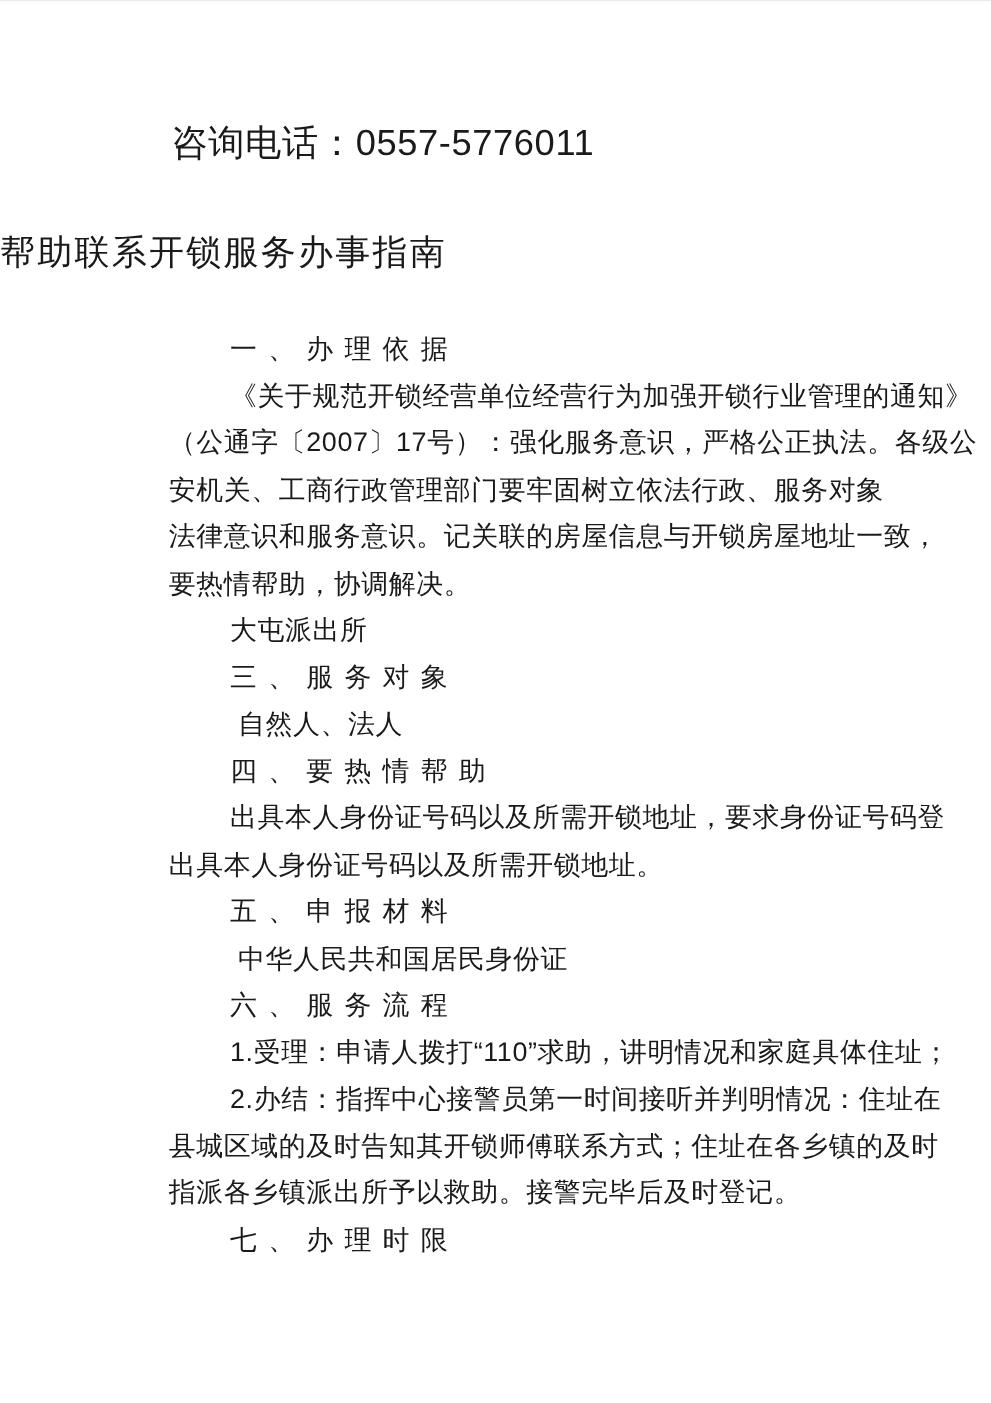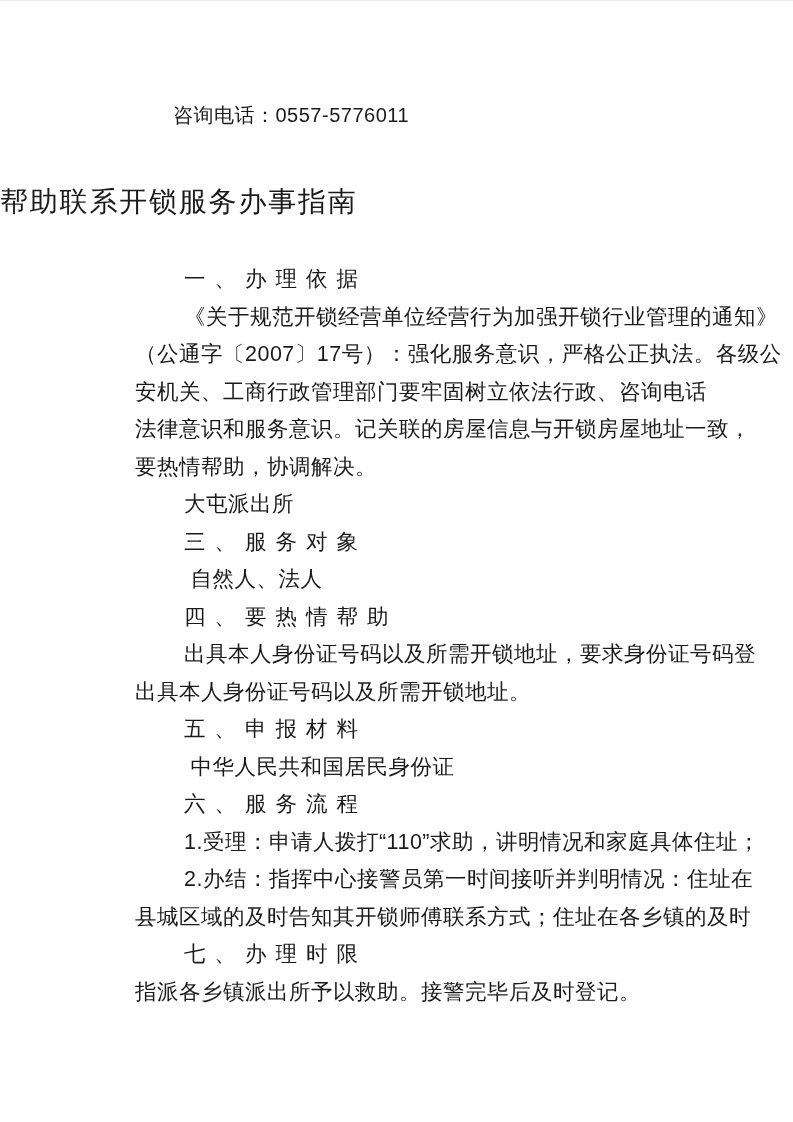--- a/index.html
+++ b/index.html
@@ -20,25 +20,24 @@
   .page-top-edge {
     position: absolute;
     top: 0; left: 0; right: 0;
     height: 1px;
     background: #ebebeb;
   }
   .phone-line {
     position: absolute;
     top: 100px;
     left: 137px;
-    font-size: 20px;
+    font-size: 29px;
     line-height: 30px;
     white-space: pre;
     letter-spacing: 0.5px;
-    margin-left: 36px;
   }
   .doc-title {
     position: absolute;
     top: 184px;
     left: 0;
     width: 100%;
     text-align: left;
     font-size: 28px;
     line-height: 36px;
     letter-spacing: 1.8px;
@@ -68,31 +67,31 @@
   <div class="page-top-edge"></div>
 
   <div class="phone-line">咨询电话：0557-5776011</div>
 
   <div class="doc-title">帮助联系开锁服务办事指南</div>
 
   <div class="doc-body">
       <div class="line heading indent">一、办理依据</div>
       <div class="line body indent">《关于规范开锁经营单位经营行为加强开锁行业管理的通知》</div>
       <div class="line body">（公通字〔2007〕17号）：强化服务意识，严格公正执法。各级公</div>
-      <div class="line body">安机关、工商行政管理部门要牢固树立依法行政、咨询电话</div>
+      <div class="line body">安机关、工商行政管理部门要牢固树立依法行政、服务对象</div>
       <div class="line body">法律意识和服务意识。记关联的房屋信息与开锁房屋地址一致，</div>
       <div class="line body">要热情帮助，协调解决。</div>
       <div class="line body indent">大屯派出所</div>
       <div class="line heading indent">三、服务对象</div>
       <div class="line body indent"> 自然人、法人</div>
       <div class="line heading indent">四、要热情帮助</div>
       <div class="line body indent">出具本人身份证号码以及所需开锁地址，要求身份证号码登</div>
       <div class="line body">出具本人身份证号码以及所需开锁地址。</div>
       <div class="line heading indent">五、申报材料</div>
       <div class="line body indent"> 中华人民共和国居民身份证</div>
       <div class="line heading indent">六、服务流程</div>
       <div class="line body indent">1.受理：申请人拨打“110”求助，讲明情况和家庭具体住址；</div>
       <div class="line body indent">2.办结：指挥中心接警员第一时间接听并判明情况：住址在</div>
       <div class="line body">县城区域的及时告知其开锁师傅联系方式；住址在各乡镇的及时</div>
+      <div class="line body">指派各乡镇派出所予以救助。接警完毕后及时登记。</div>
       <div class="line heading indent">七、办理时限</div>
-      <div class="line body">指派各乡镇派出所予以救助。接警完毕后及时登记。</div>
     </div>
 </div>
 
 </body></html>

